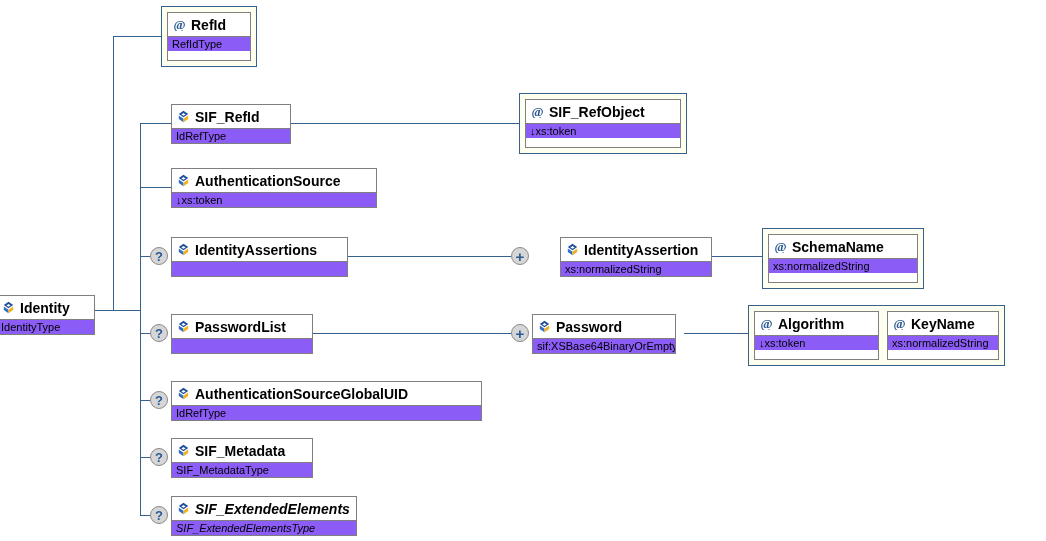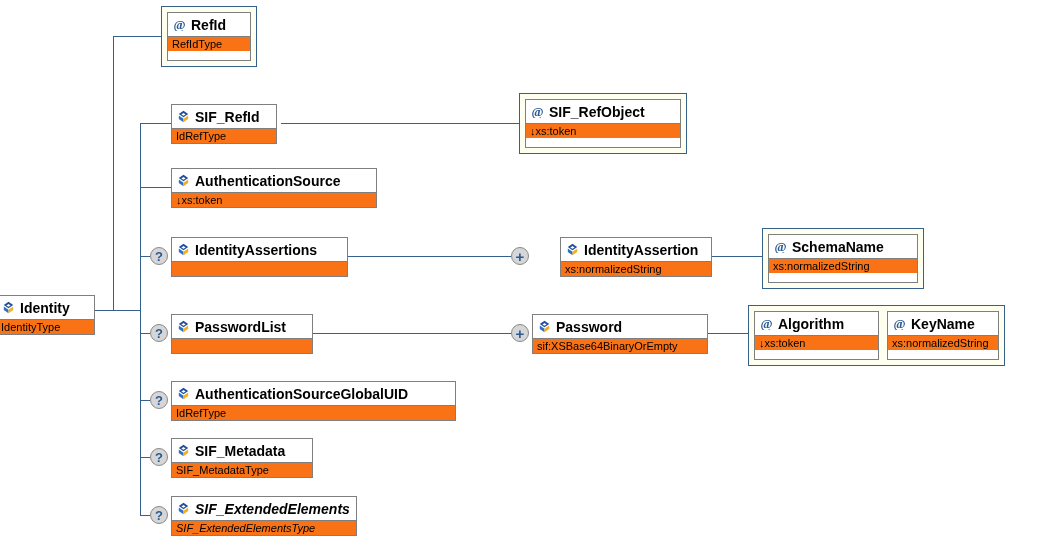--- a/index.html
+++ b/index.html
@@ -46,21 +46,21 @@
   .node .hdr .label {
     font-size: 14px;
     font-weight: bold;
     color: #000000;
     line-height: 14px;
     letter-spacing: 0px;
   }
   .node .typerow {
     box-sizing: border-box;
     height: 15px;
-    background: #f97316;
+    background: #8b5cf6;
     border-top: 1px solid #7f7f7f;
     display: flex;
     align-items: center;
     padding: 0 4px;
     white-space: nowrap;
     overflow: hidden;
   }
   .node .typerow .type {
     font-size: 11px;
     color: #000000;
@@ -163,21 +163,21 @@
           </svg>
         </span>
         <span class="label">RefId</span>
       </div>
       <div class="typerow">
         <span class="type">RefIdType</span>
       </div>
     </div>
   </div>
 
-  <div class="node" style="left:171px; top:104px; width:106px;">
+  <div class="node" style="left:171px; top:104px; width:120px;">
     <div class="hdr">
       <span class="icon">
         <svg width="13" height="13" viewBox="0 0 13 13">
           <path d="M6.5 0.8 L11.2 4.0 L6.5 7.2 L1.8 4.0 Z" fill="#1f4e9c"></path>
           <path d="M1.8 5.6 L6.5 8.8 L6.5 12.2 L1.8 9.0 Z" fill="#2f6fc4"></path>
           <path d="M11.2 5.6 L11.2 9.0 L6.5 12.2 L6.5 8.8 Z" fill="#f2b01e"></path>
           <path d="M6.5 3.0 L8.6 4.4 L6.5 5.8 L4.4 4.4 Z" fill="#ffffff"></path>
         </svg>
       </span>
       <span class="label">SIF_RefId</span>
@@ -284,21 +284,21 @@
         </svg>
       </span>
       <span class="label">PasswordList</span>
     </div>
     <div class="typerow empty">
       
     </div>
   </div>
 
   <div class="marker plus" style="left:511px; top:324px;">+</div>
-  <div class="node" style="left:532px; top:314px; width:176px;">
+  <div class="node" style="left:532px; top:314px; width:144px;">
     <div class="hdr">
       <span class="icon">
         <svg width="13" height="13" viewBox="0 0 13 13">
           <path d="M6.5 0.8 L11.2 4.0 L6.5 7.2 L1.8 4.0 Z" fill="#1f4e9c"></path>
           <path d="M1.8 5.6 L6.5 8.8 L6.5 12.2 L1.8 9.0 Z" fill="#2f6fc4"></path>
           <path d="M11.2 5.6 L11.2 9.0 L6.5 12.2 L6.5 8.8 Z" fill="#f2b01e"></path>
           <path d="M6.5 3.0 L8.6 4.4 L6.5 5.8 L4.4 4.4 Z" fill="#ffffff"></path>
         </svg>
       </span>
       <span class="label">Password</span>
@@ -331,21 +331,21 @@
         </span>
         <span class="label">KeyName</span>
       </div>
       <div class="typerow">
         <span class="type">xs:normalizedString</span>
       </div>
     </div>
   </div>
 
   <div class="marker" style="left:150px; top:391px;">?</div>
-  <div class="node" style="left:171px; top:381px; width:285px;">
+  <div class="node" style="left:171px; top:381px; width:311px;">
     <div class="hdr">
       <span class="icon">
         <svg width="13" height="13" viewBox="0 0 13 13">
           <path d="M6.5 0.8 L11.2 4.0 L6.5 7.2 L1.8 4.0 Z" fill="#1f4e9c"></path>
           <path d="M1.8 5.6 L6.5 8.8 L6.5 12.2 L1.8 9.0 Z" fill="#2f6fc4"></path>
           <path d="M11.2 5.6 L11.2 9.0 L6.5 12.2 L6.5 8.8 Z" fill="#f2b01e"></path>
           <path d="M6.5 3.0 L8.6 4.4 L6.5 5.8 L4.4 4.4 Z" fill="#ffffff"></path>
         </svg>
       </span>
       <span class="label">AuthenticationSourceGlobalUID</span>

